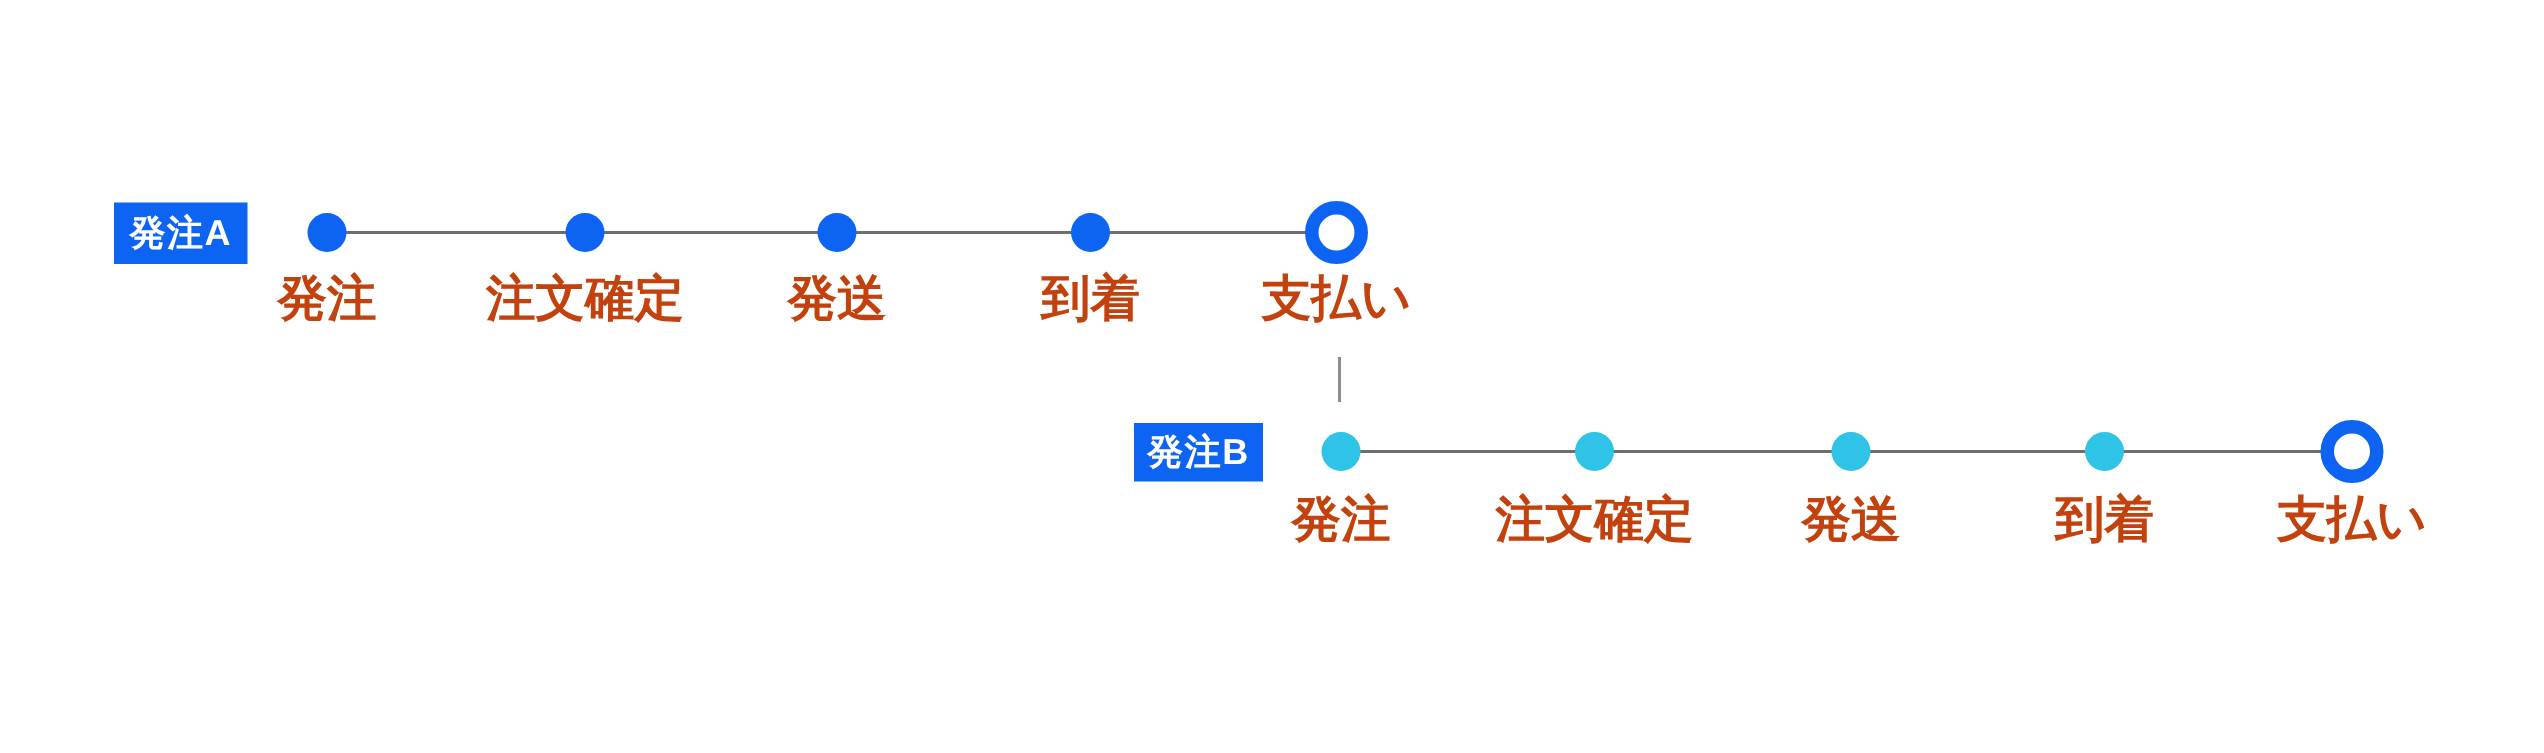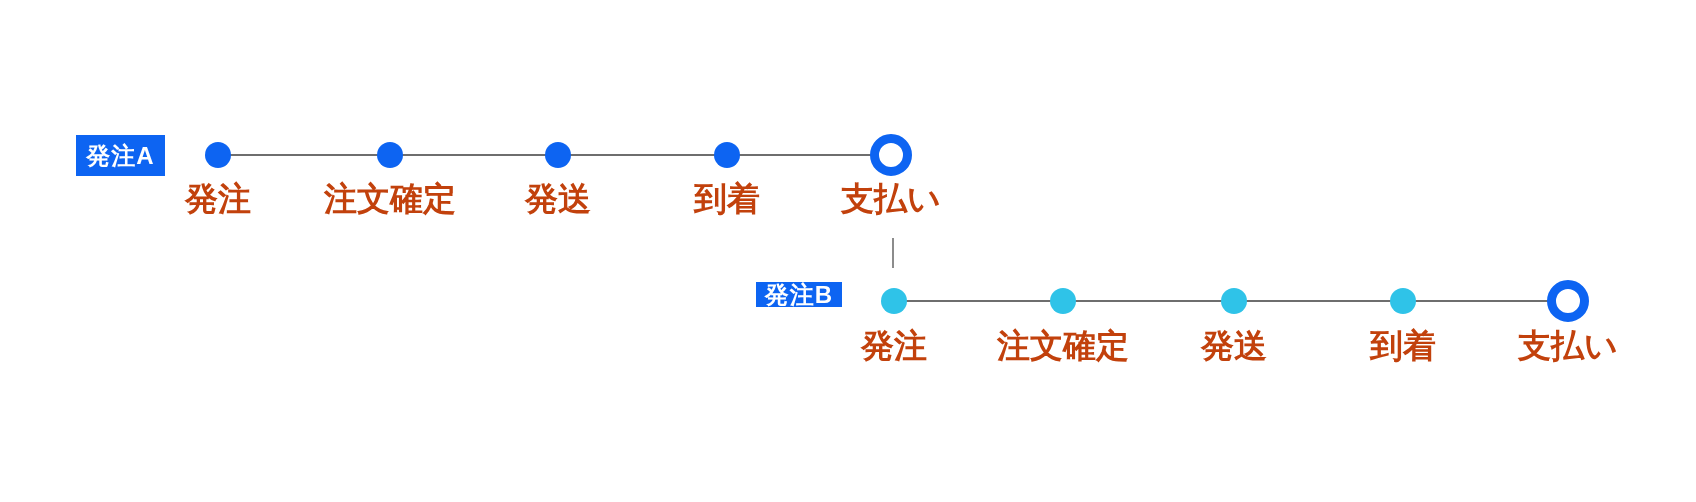--- a/index.html
+++ b/index.html
@@ -85,21 +85,21 @@
     <div class="step-label" style="left:108px; top:181px;">発注</div>
     <div class="step-label" style="left:280px; top:181px;">注文確定</div>
     <div class="step-label" style="left:448px; top:181px;">発送</div>
     <div class="step-label" style="left:617px; top:181px;">到着</div>
     <div class="step-label" style="left:781px; top:181px;">支払い</div>
   </div>
 
   <div class="connector-v" style="left:892px; top:238px; height:30px;"></div>
 
   <div>
-    <div class="badge" style="left:756px; top:282px; width:86px; height:25px;">発注B</div>
+    <div class="badge" style="left:756px; top:282px; width:86px; height:39px;">発注B</div>
 
     <div class="tl-line" style="left:894px; top:300px; width:674px;"></div>
 
     <div class="dot dot-b" style="left:881px; top:288px;"></div>
     <div class="dot dot-b" style="left:1050px; top:288px;"></div>
     <div class="dot dot-b" style="left:1221px; top:288px;"></div>
     <div class="dot dot-b" style="left:1390px; top:288px;"></div>
     <div class="dot-ring" style="left:1547px; top:280px;"></div>
 
     <div class="step-label" style="left:784px; top:328px;">発注</div>

